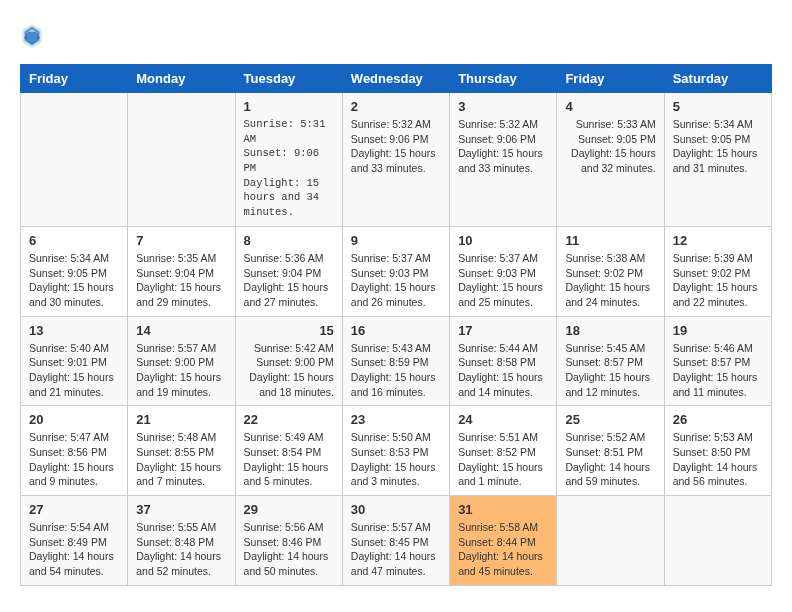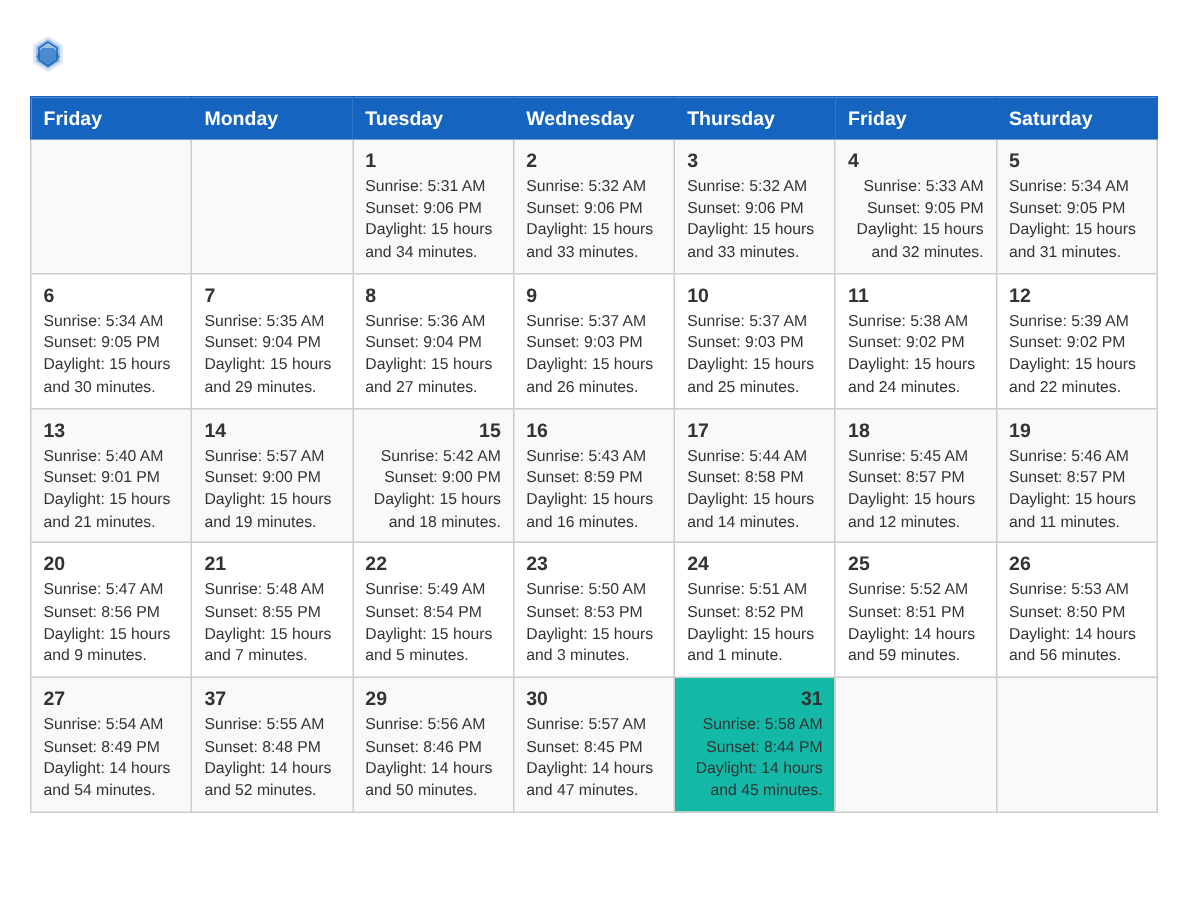--- a/index.html
+++ b/index.html
@@ -125,21 +125,21 @@
         <th>Friday</th>
         <th>Saturday</th>
       </tr>
   </thead>
   <tbody id="calendar-body">
   <tr>
         <td class="empty-cell"></td>
         <td class="empty-cell"></td>
         <td style="background: rgb(249, 249, 249);">
           <span class="day-number">1</span>
-          <div class="cell-content" style="white-space: pre-line;">Sunrise: 5:31 AM
+          <div class="cell-content" style="white-space: pre-line; font-family: Liberation Mono, monospace;">Sunrise: 5:31 AM
 Sunset: 9:06 PM
 Daylight: 15 hours and 34 minutes.</div>
         </td>
         <td style="background: rgb(249, 249, 249);">
           <span class="day-number">2</span>
           <div class="cell-content" style="white-space: pre-line;">Sunrise: 5:32 AM
 Sunset: 9:06 PM
 Daylight: 15 hours and 33 minutes.</div>
         </td>
         <td style="background: rgb(249, 249, 249);">
@@ -311,21 +311,21 @@
           <div class="cell-content" style="white-space: pre-line;">Sunrise: 5:56 AM
 Sunset: 8:46 PM
 Daylight: 14 hours and 50 minutes.</div>
         </td>
         <td style="background: rgb(249, 249, 249);">
           <span class="day-number">30</span>
           <div class="cell-content" style="white-space: pre-line;">Sunrise: 5:57 AM
 Sunset: 8:45 PM
 Daylight: 14 hours and 47 minutes.</div>
         </td>
-        <td style="background: #14b8a6; text-align: right;">
+        <td style="background: #fdba74;">
           <span class="day-number">31</span>
           <div class="cell-content" style="white-space: pre-line;">Sunrise: 5:58 AM
 Sunset: 8:44 PM
 Daylight: 14 hours and 45 minutes.</div>
         </td>
         <td class="empty-cell"></td>
         <td class="empty-cell"></td>
       </tr>
     </tbody>
 </table>

